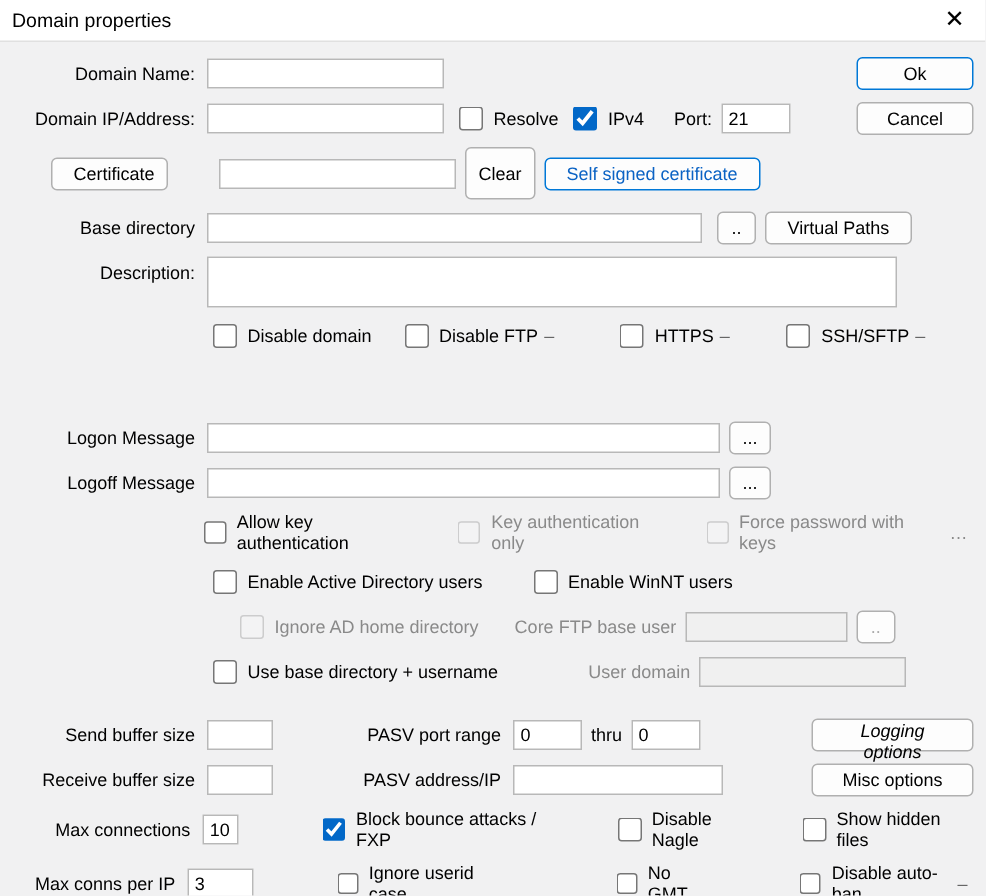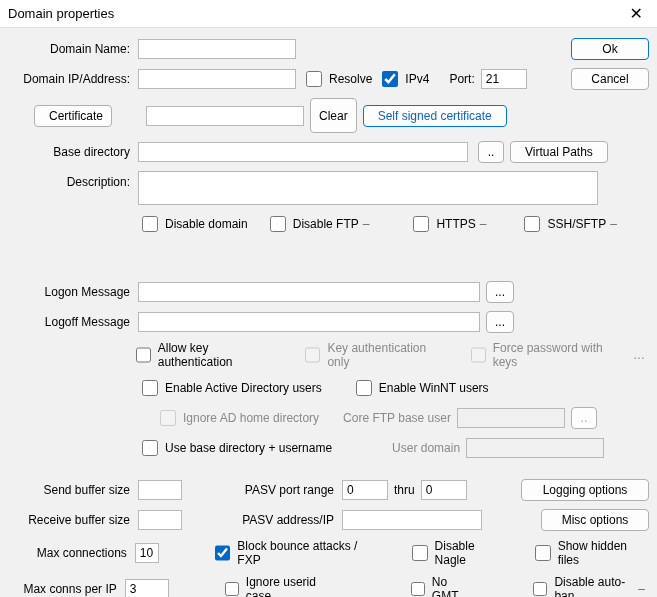--- a/index.html
+++ b/index.html
@@ -198,21 +198,21 @@
   </div>
 
   <div class="row">
     <div class="label-col">Send buffer size</div>
     <input type="text" style="width: 44px;" value="">
     <span style="margin-left:52px; width:100px; text-align:right;">PASV port range</span>
     <input type="text" style="width: 46px; margin-left: 8px;" value="0">
     <span style="margin:0 6px;">thru</span>
     <input type="text" style="width: 46px;" value="0">
     <div style="flex:1"></div>
-    <button class="btn" style="width:128px;">Logging options</button>
+    <button class="btn" style="width:108px;font-style:italic;">Logging options</button>
   </div>
 
   <div class="row">
     <div class="label-col">Receive buffer size</div>
     <input type="text" style="width: 44px;" value="">
     <span style="margin-left:52px; width:100px; text-align:right;">PASV address/IP</span>
     <input type="text" style="width: 140px; margin-left: 8px;" value="">
     <div style="flex:1"></div>
     <button class="btn" style="width:108px;">Misc options</button>
   </div>

